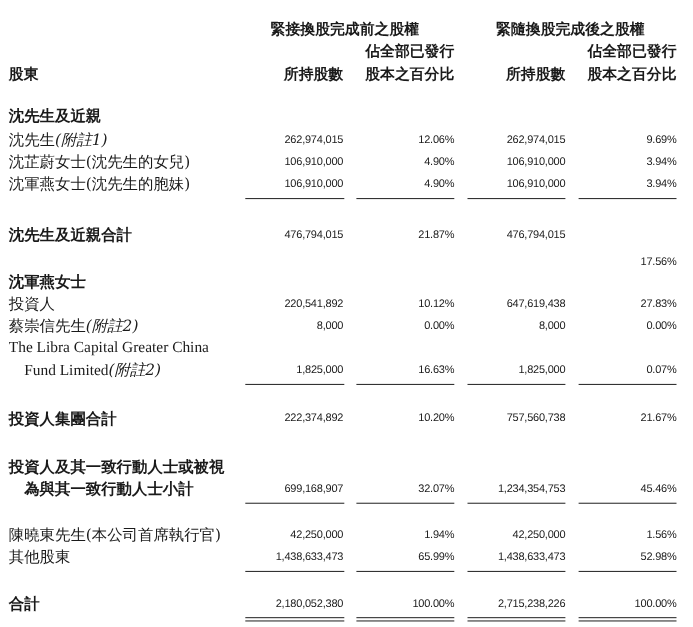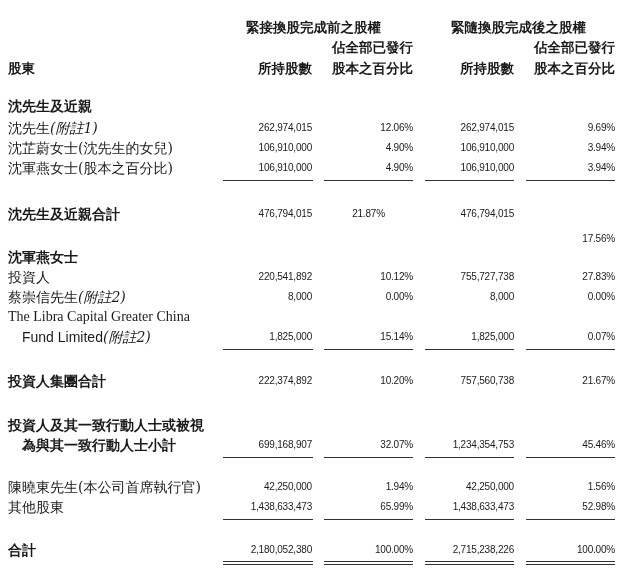--- a/index.html
+++ b/index.html
@@ -45,60 +45,60 @@
   <div class="abs num c4" style="top:119px;">9.69%</div>
 </div>
 <div>
   <div class="abs label" style="top:139px;">沈芷蔚女士(沈先生的女兒)</div>
   <div class="abs num c1" style="top:139px;">106,910,000</div>
   <div class="abs num c2" style="top:139px;">4.90%</div>
   <div class="abs num c3" style="top:139px;">106,910,000</div>
   <div class="abs num c4" style="top:139px;">3.94%</div>
 </div>
 <div>
-  <div class="abs label" style="top:159px;">沈軍燕女士(股本之百分比)</div>
+  <div class="abs label" style="top:159px;">沈軍燕女士(沈先生的胞妹)</div>
   <div class="abs num c1" style="top:159px;">106,910,000</div>
   <div class="abs num c2" style="top:159px;">4.90%</div>
   <div class="abs num c3" style="top:159px;">106,910,000</div>
   <div class="abs num c4" style="top:159px;">3.94%</div>
 </div>
 <div class="uline u1" style="top:180px;"></div>
 <div class="uline u2" style="top:180px;"></div>
 <div class="uline u3" style="top:180px;"></div>
 <div class="uline u4" style="top:180px;"></div>
 
 <div>
   <div class="abs label bold" style="top:205px;">沈先生及近親合計</div>
   <div class="abs num c1" style="top:205px;">476,794,015</div>
-  <div class="abs num c2" style="top:205px;text-align:center;">21.87%</div>
+  <div class="abs num c2" style="top:205px;">21.87%</div>
   <div class="abs num c3" style="top:205px;">476,794,015</div>
   <div class="abs num c4" style="top:205px;margin-top:25px;">17.56%</div>
 </div>
 
 <div class="abs label bold" style="top:248px;">沈軍燕女士</div>
 
 <div>
   <div class="abs label" style="top:268px;">投資人</div>
   <div class="abs num c1" style="top:268px;">220,541,892</div>
   <div class="abs num c2" style="top:268px;">10.12%</div>
-  <div class="abs num c3" style="top:268px;">755,727,738</div>
+  <div class="abs num c3" style="top:268px;">647,619,438</div>
   <div class="abs num c4" style="top:268px;">27.83%</div>
 </div>
 <div>
   <div class="abs label" style="top:288px;"><span>蔡崇信先生</span><span class="note">(附註2)</span></div>
   <div class="abs num c1" style="top:288px;">8,000</div>
   <div class="abs num c2" style="top:288px;">0.00%</div>
   <div class="abs num c3" style="top:288px;">8,000</div>
   <div class="abs num c4" style="top:288px;">0.00%</div>
 </div>
 <div>
   <div class="abs label" style="top:308px; font-family:'Liberation Serif', serif;">The Libra Capital Greater China</div>
-  <div class="abs label indent" style="top:328px;"><span style="font-family:Liberation Sans, sans-serif;">Fund Limited</span><span class="note">(附註2)</span></div>
+  <div class="abs label indent" style="top:328px;"><span style="font-family:Liberation Serif, serif;">Fund Limited</span><span class="note">(附註2)</span></div>
   <div class="abs num c1" style="top:328px;">1,825,000</div>
-  <div class="abs num c2" style="top:328px;">15.14%</div>
+  <div class="abs num c2" style="top:328px;">16.63%</div>
   <div class="abs num c3" style="top:328px;">1,825,000</div>
   <div class="abs num c4" style="top:328px;">0.07%</div>
 </div>
 <div class="uline u1" style="top:349px;"></div>
 <div class="uline u2" style="top:349px;"></div>
 <div class="uline u3" style="top:349px;"></div>
 <div class="uline u4" style="top:349px;"></div>
 
 <div>
   <div class="abs label bold" style="top:372px;">投資人集團合計</div>

